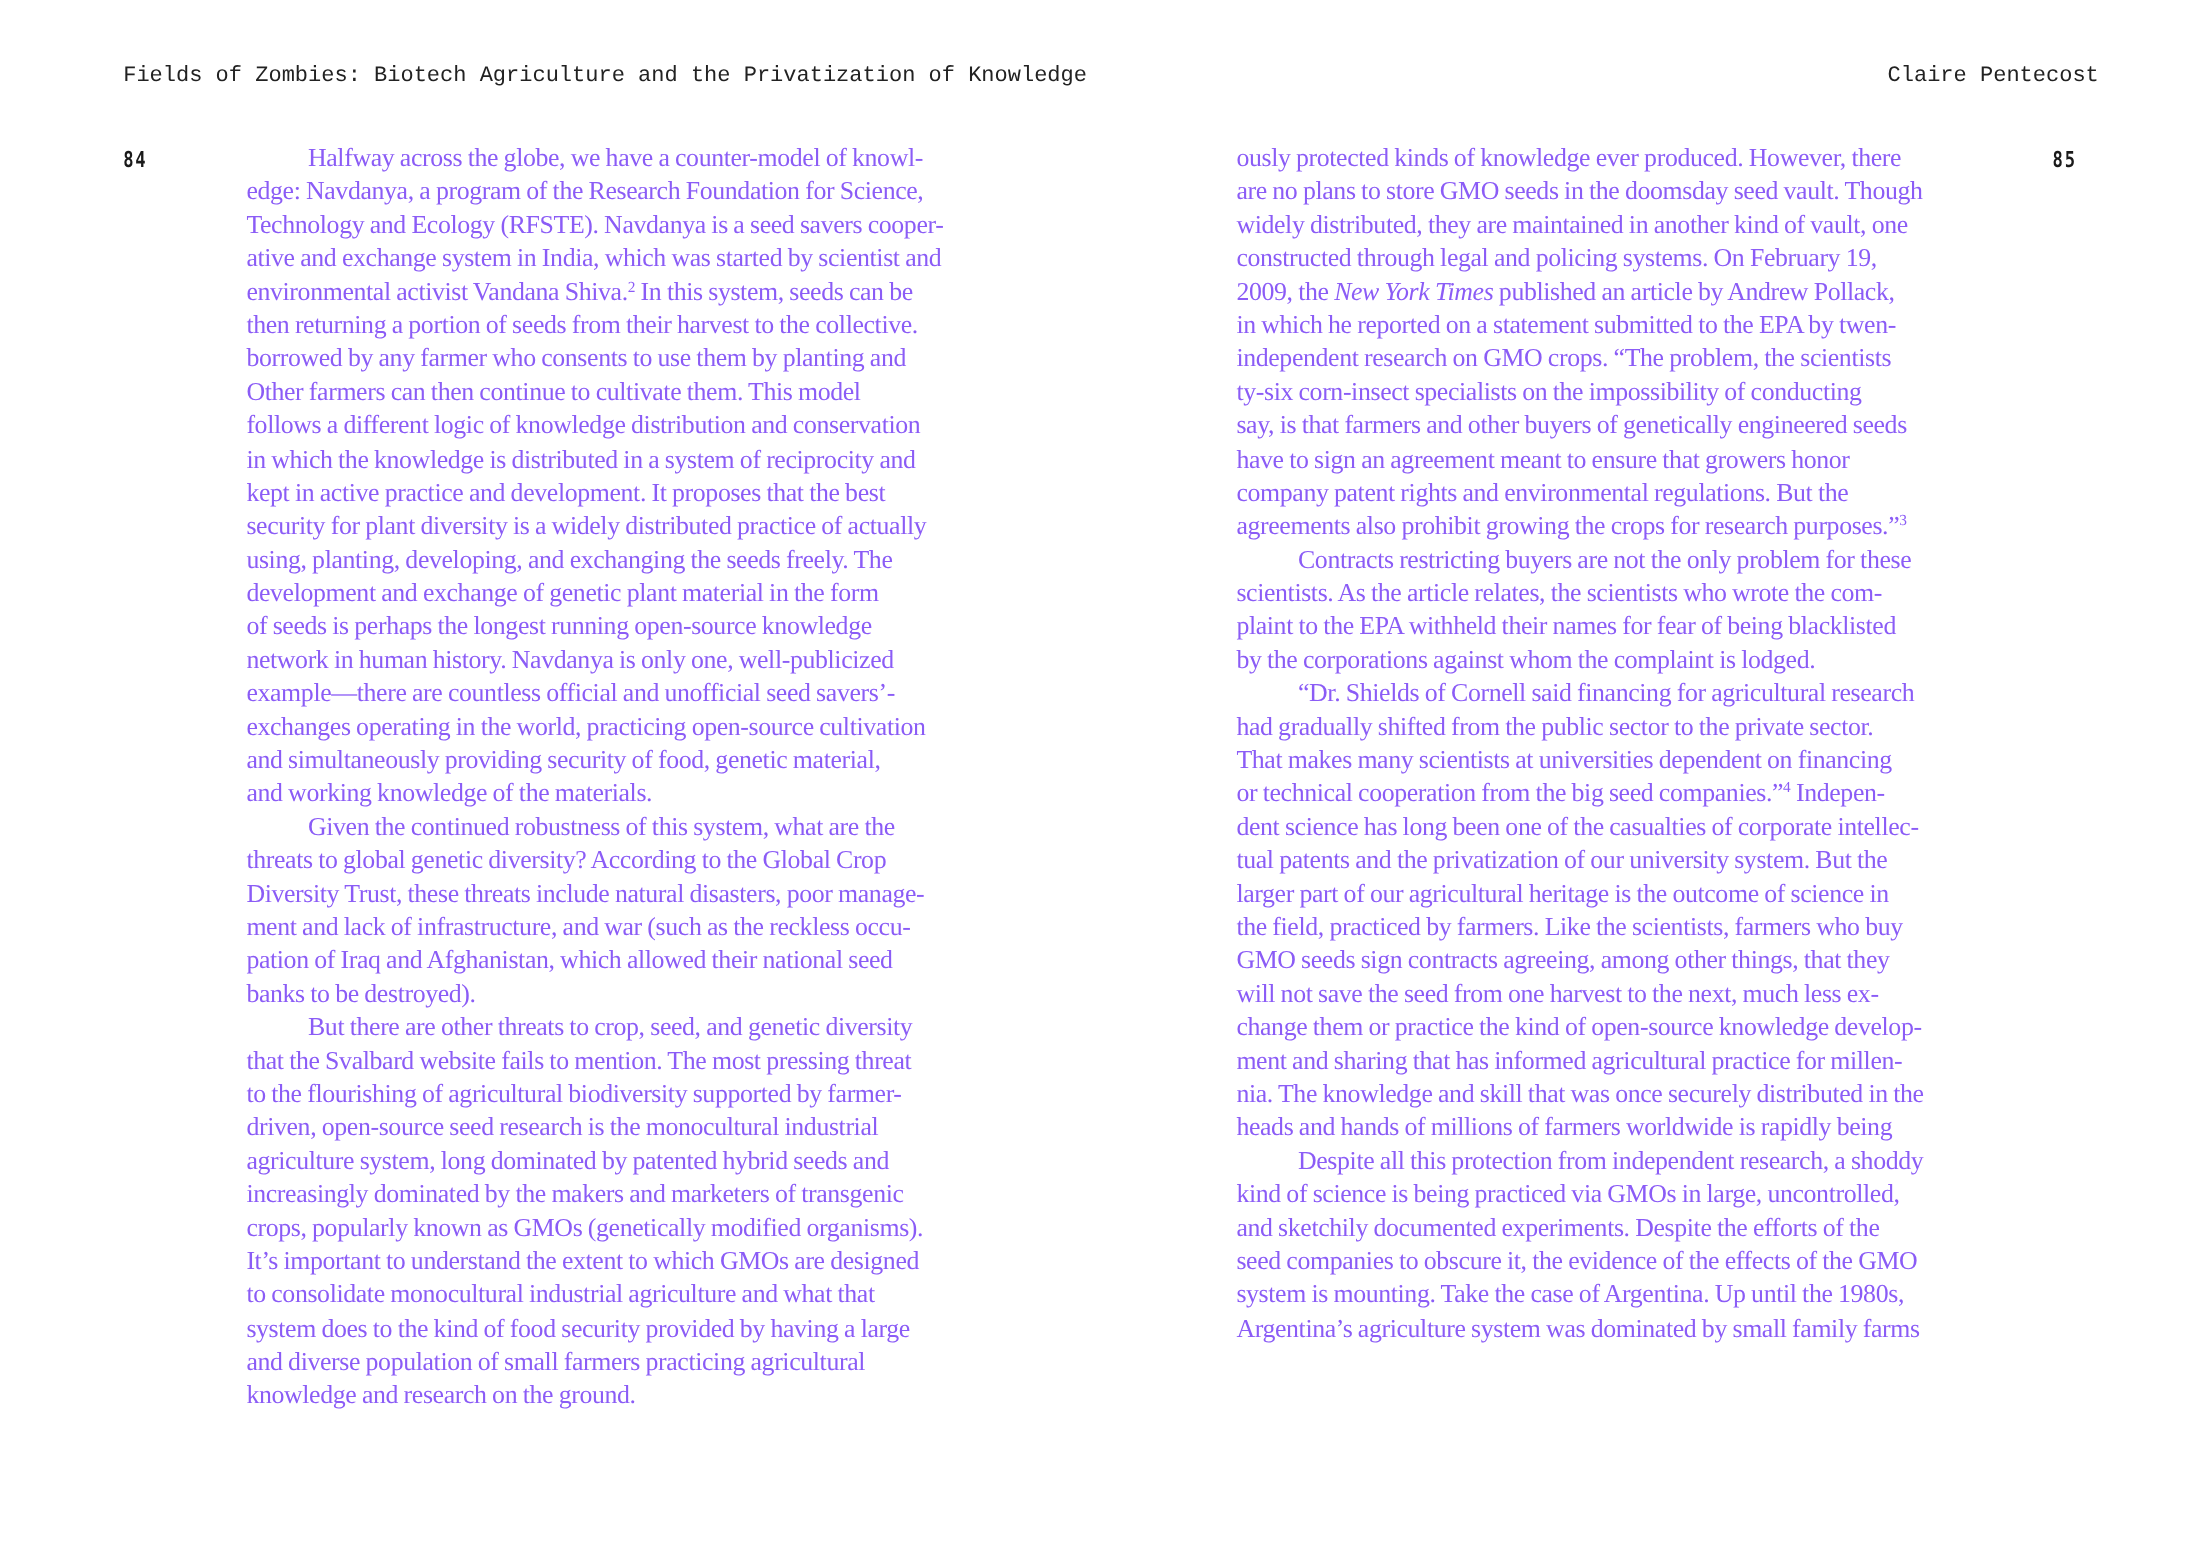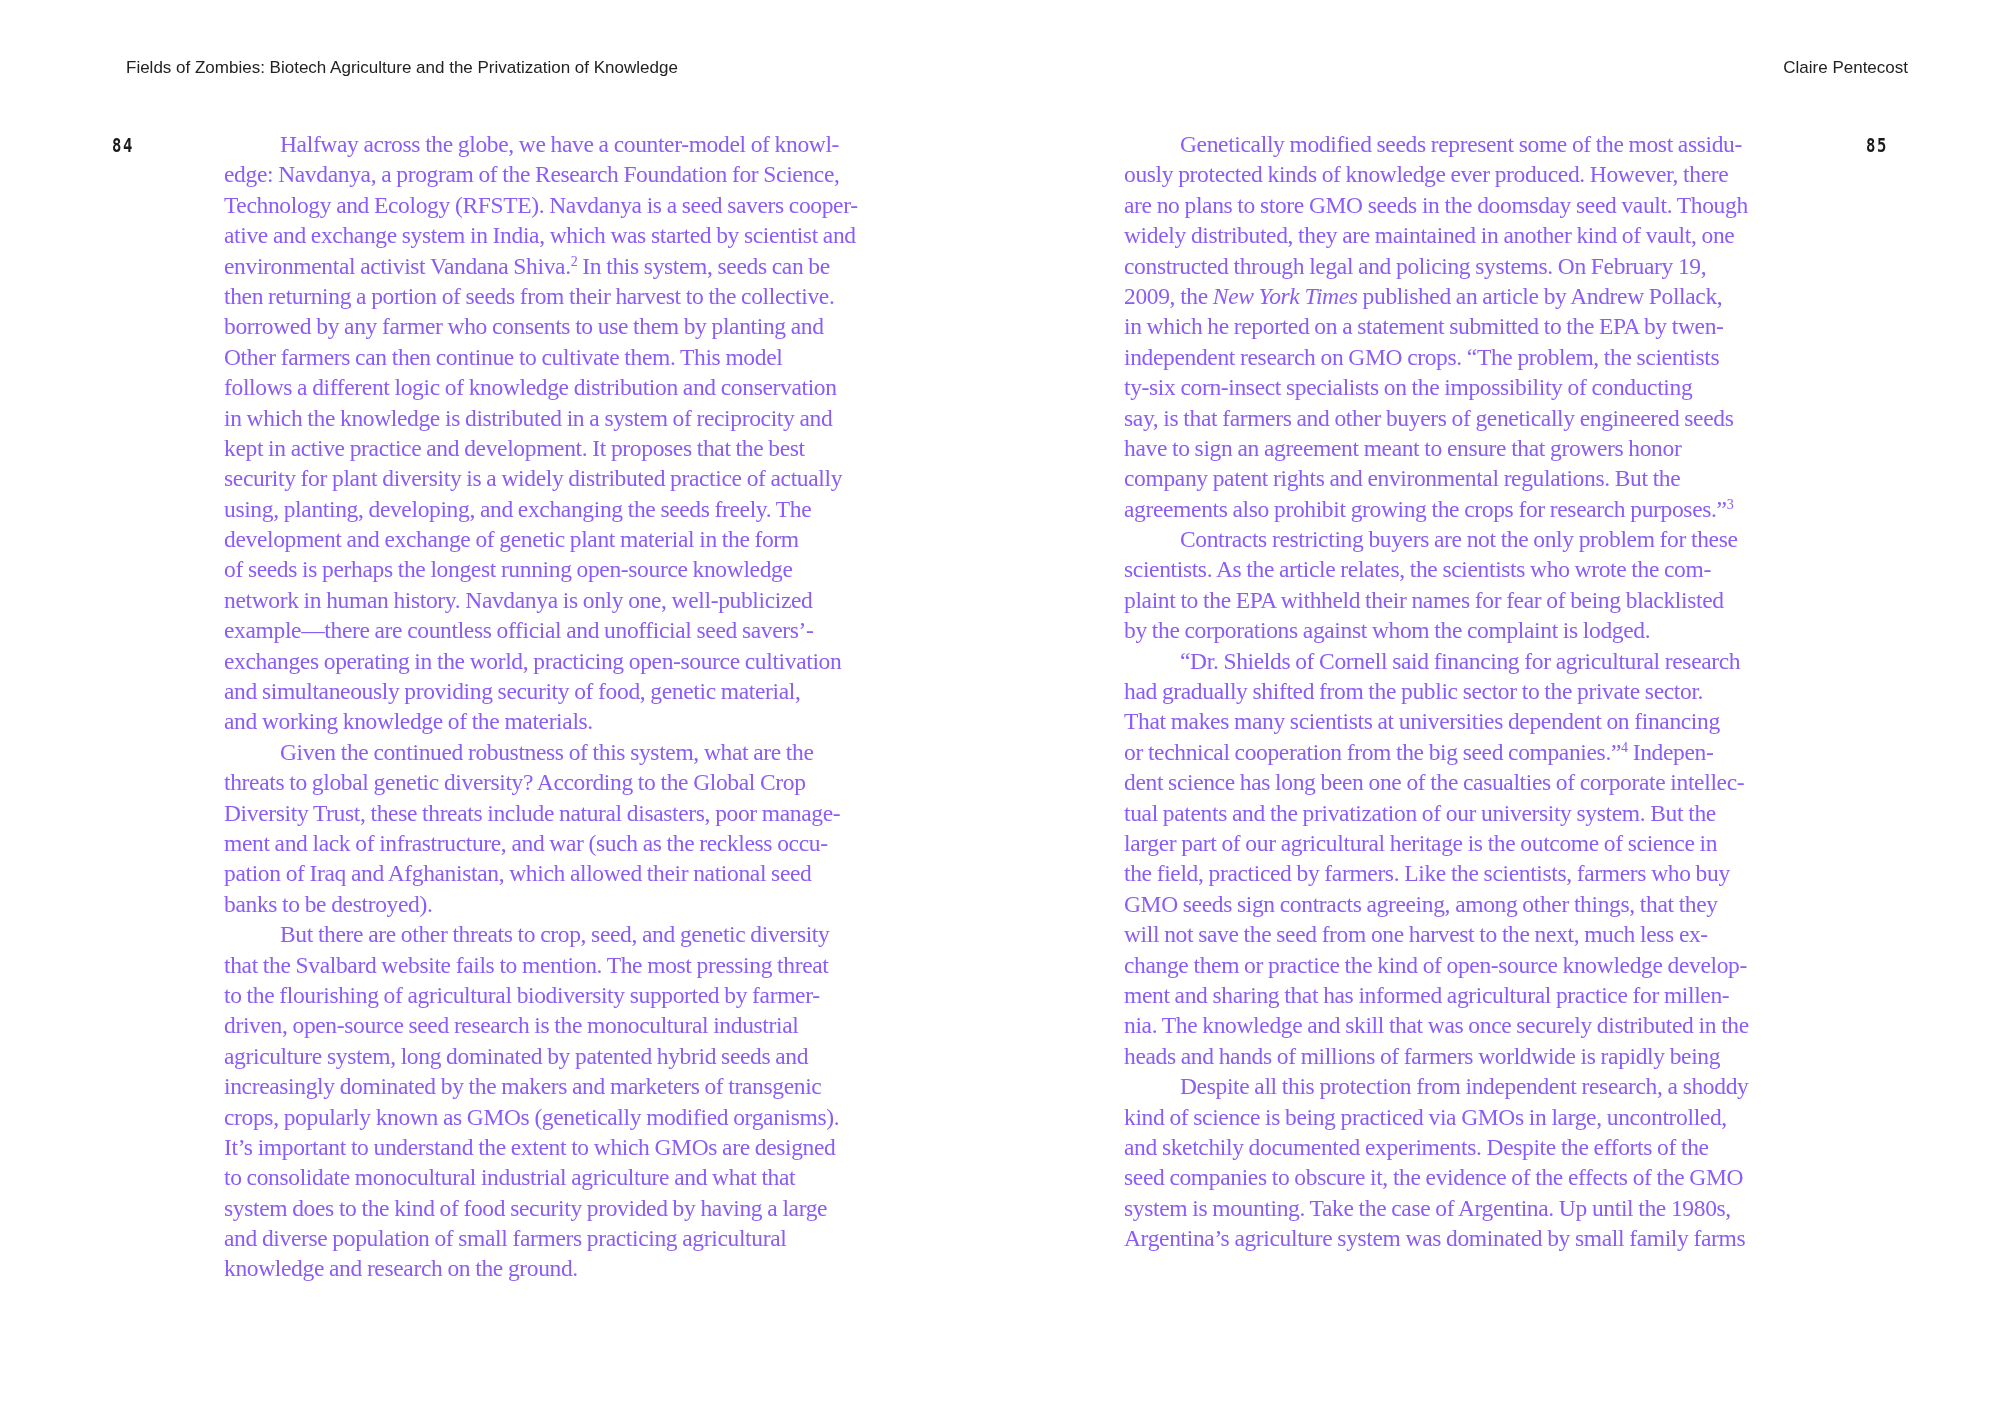--- a/index.html
+++ b/index.html
@@ -1,20 +1,20 @@
 <!DOCTYPE html>
 <html><head>
 <meta charset="utf-8">
 <style>
   html, body { margin: 0; padding: 0; background: #ffffff; }
   body { width: 2000px; height: 1414px; position: relative; overflow: hidden; }
   .running-head {
     position: absolute; top: 58px;
-    font-family: Liberation Sans, sans-serif;
-    font-size: 17px; color: #222; white-space: nowrap; margin-left: 14px;
+    font-family: Liberation Mono, monospace;
+    font-size: 20px; color: #222; white-space: nowrap;
   }
   .head-left { left: 112px; }
   .head-right { right: 92px; }
   .folio {
     position: absolute; top: 133px;
     font-family: "DejaVu Sans Mono", "Liberation Mono", monospace;
     font-weight: bold; font-size: 20px; letter-spacing: 2px;
     color: #1a1a1a; transform: scaleX(0.78); transform-origin: left top;
   }
   .folio-left { left: 112px; }
@@ -74,21 +74,20 @@
     <div class="line"><span>agriculture system, long dominated by patented hybrid seeds and</span></div>
     <div class="line"><span>increasingly dominated by the makers and marketers of transgenic</span></div>
     <div class="line"><span>crops, popularly known as GMOs (genetically modified organisms).</span></div>
     <div class="line"><span>It’s important to understand the extent to which GMOs are designed</span></div>
     <div class="line"><span>to consolidate monocultural industrial agriculture and what that</span></div>
     <div class="line"><span>system does to the kind of food security provided by having a large</span></div>
     <div class="line"><span>and diverse population of small farmers practicing agricultural</span></div>
     <div class="line"><span>knowledge and research on the ground.</span></div>
   </div>
 <div class="column col-right" id="col-right">
-    <div class="line indent"><span>Genetically modified seeds represent some of the most assidu-</span></div>
     <div class="line"><span>ously protected kinds of knowledge ever produced. However, there</span></div>
     <div class="line"><span>are no plans to store GMO seeds in the doomsday seed vault. Though</span></div>
     <div class="line"><span>widely distributed, they are maintained in another kind of vault, one</span></div>
     <div class="line"><span>constructed through legal and policing systems. On February 19,</span></div>
     <div class="line"><span>2009, the </span><i>New York Times</i><span> published an article by Andrew Pollack,</span></div>
     <div class="line"><span>in which he reported on a statement submitted to the EPA by twen-</span></div>
     <div class="line"><span>independent research on GMO crops. “The problem, the scientists</span></div>
     <div class="line"><span>ty-six corn-insect specialists on the impossibility of conducting</span></div>
     <div class="line"><span>say, is that farmers and other buyers of genetically engineered seeds</span></div>
     <div class="line"><span>have to sign an agreement meant to ensure that growers honor</span></div>

